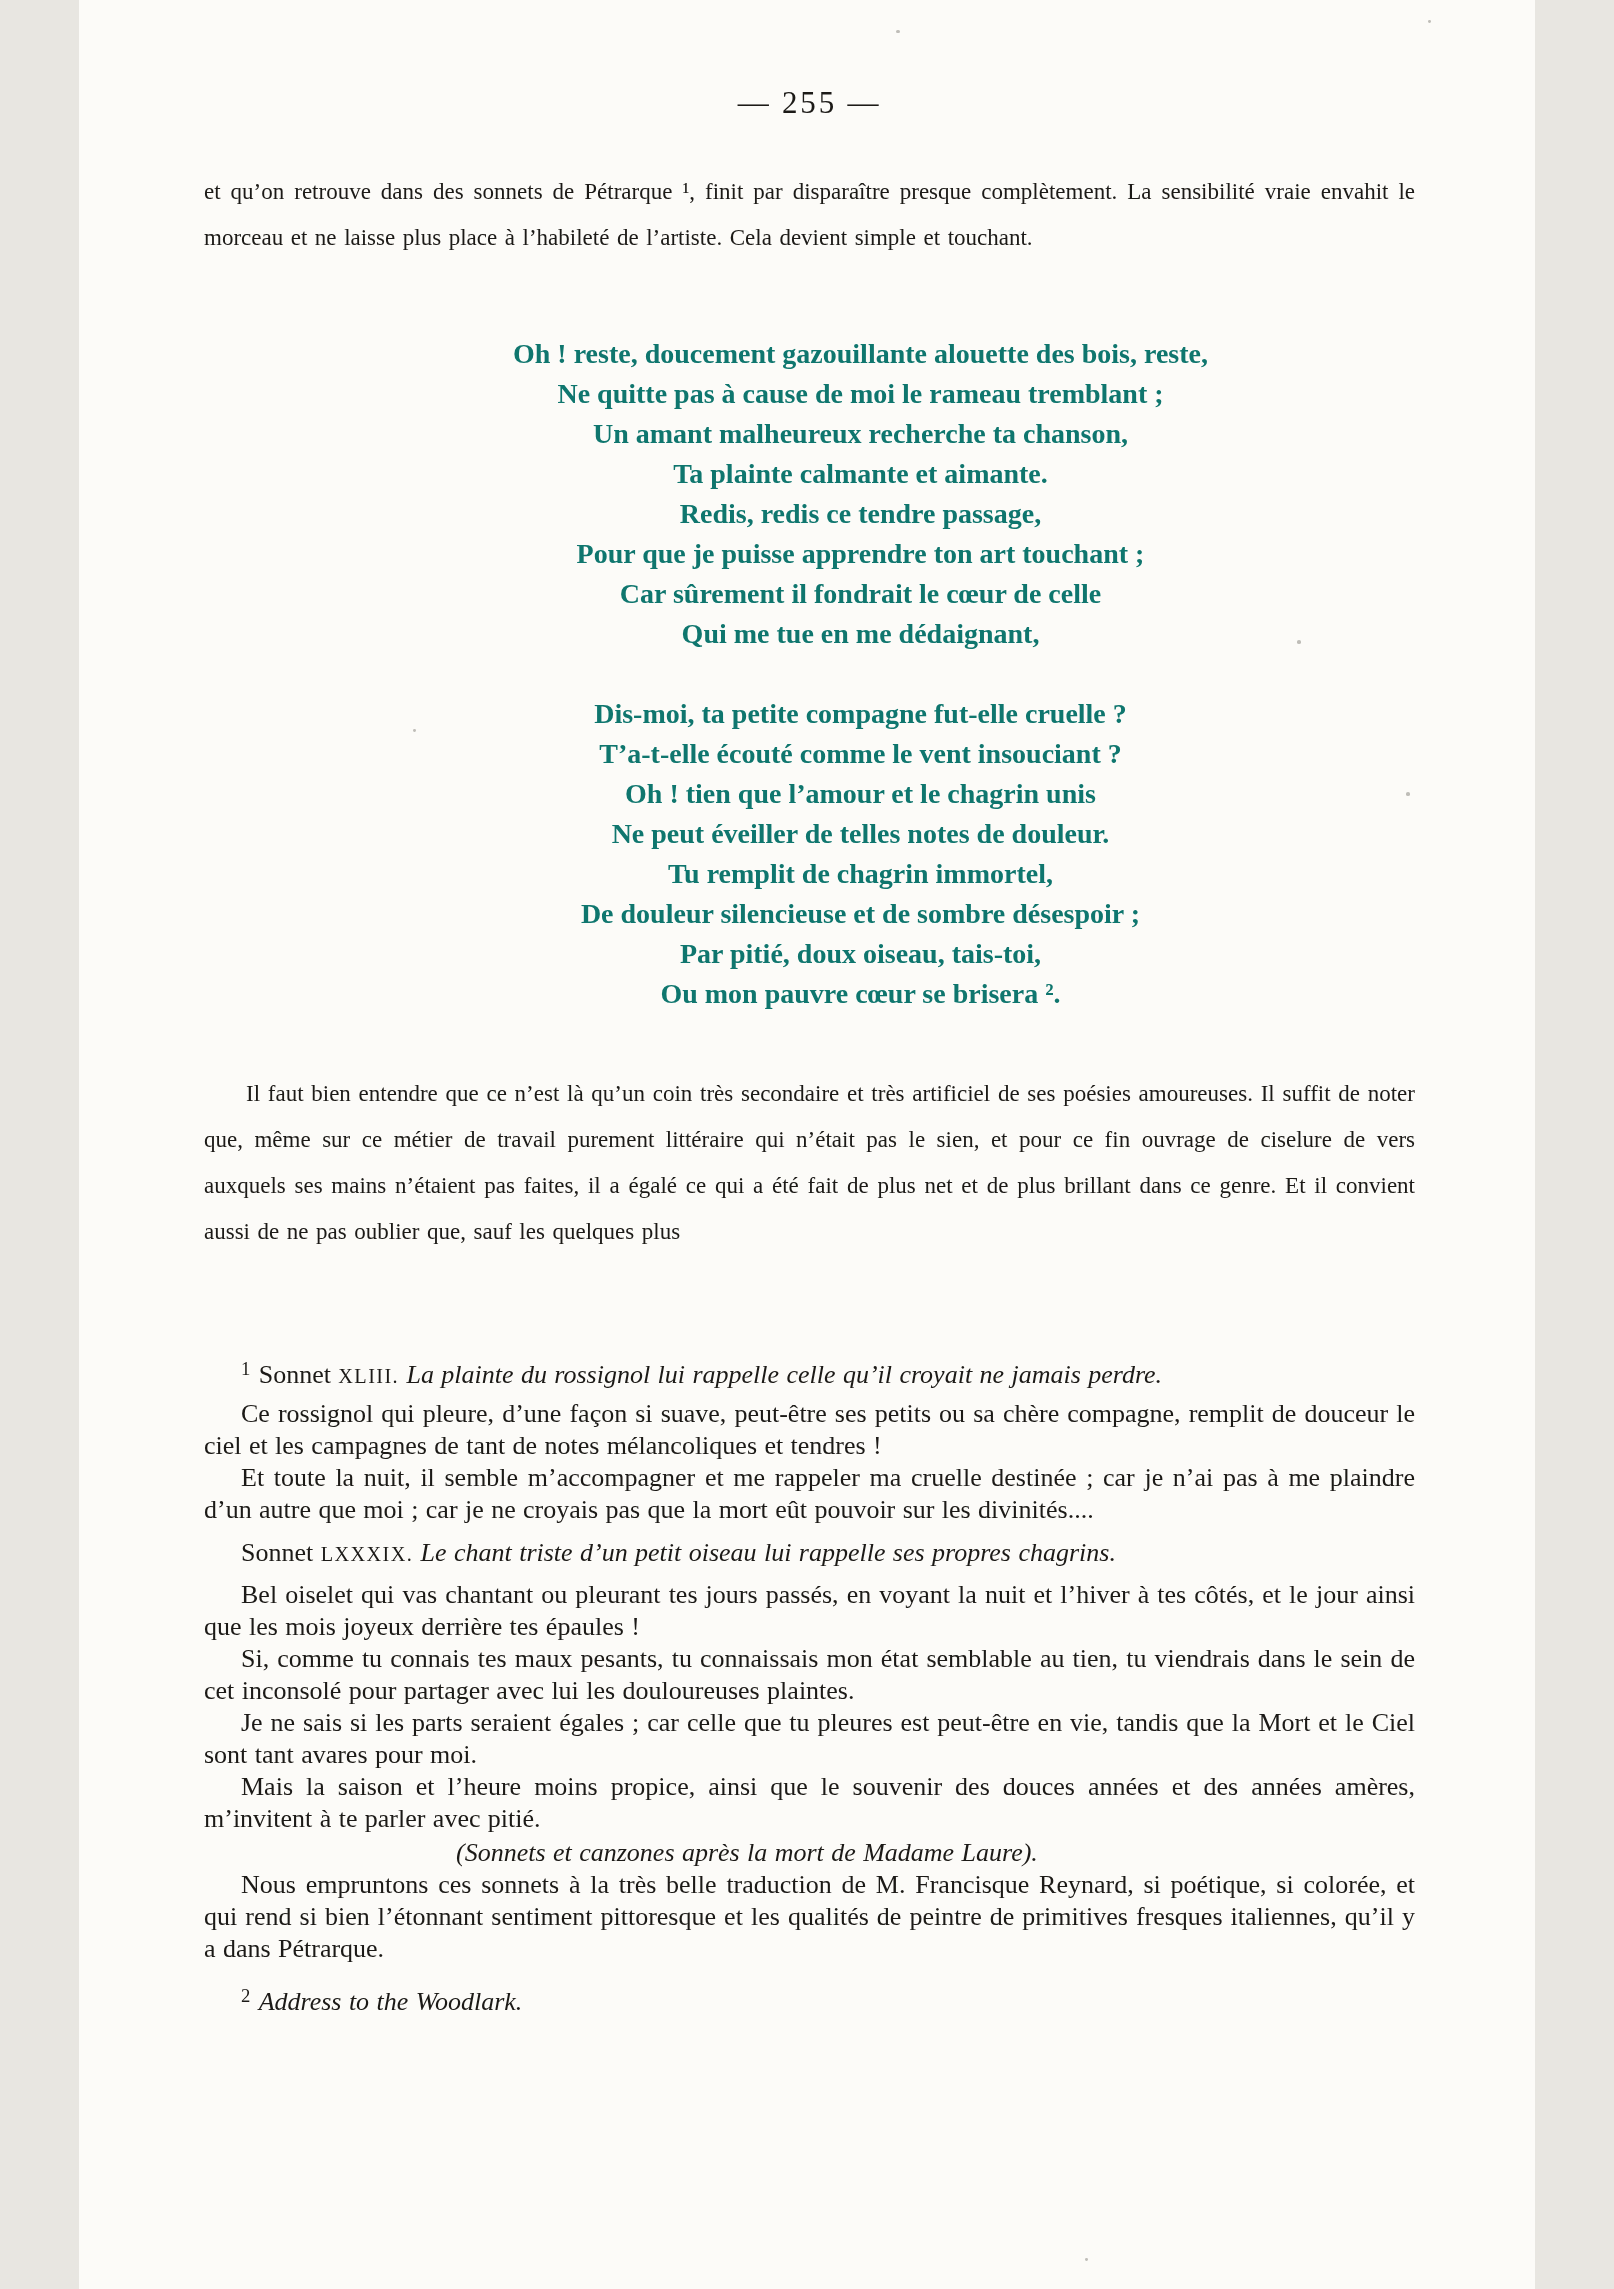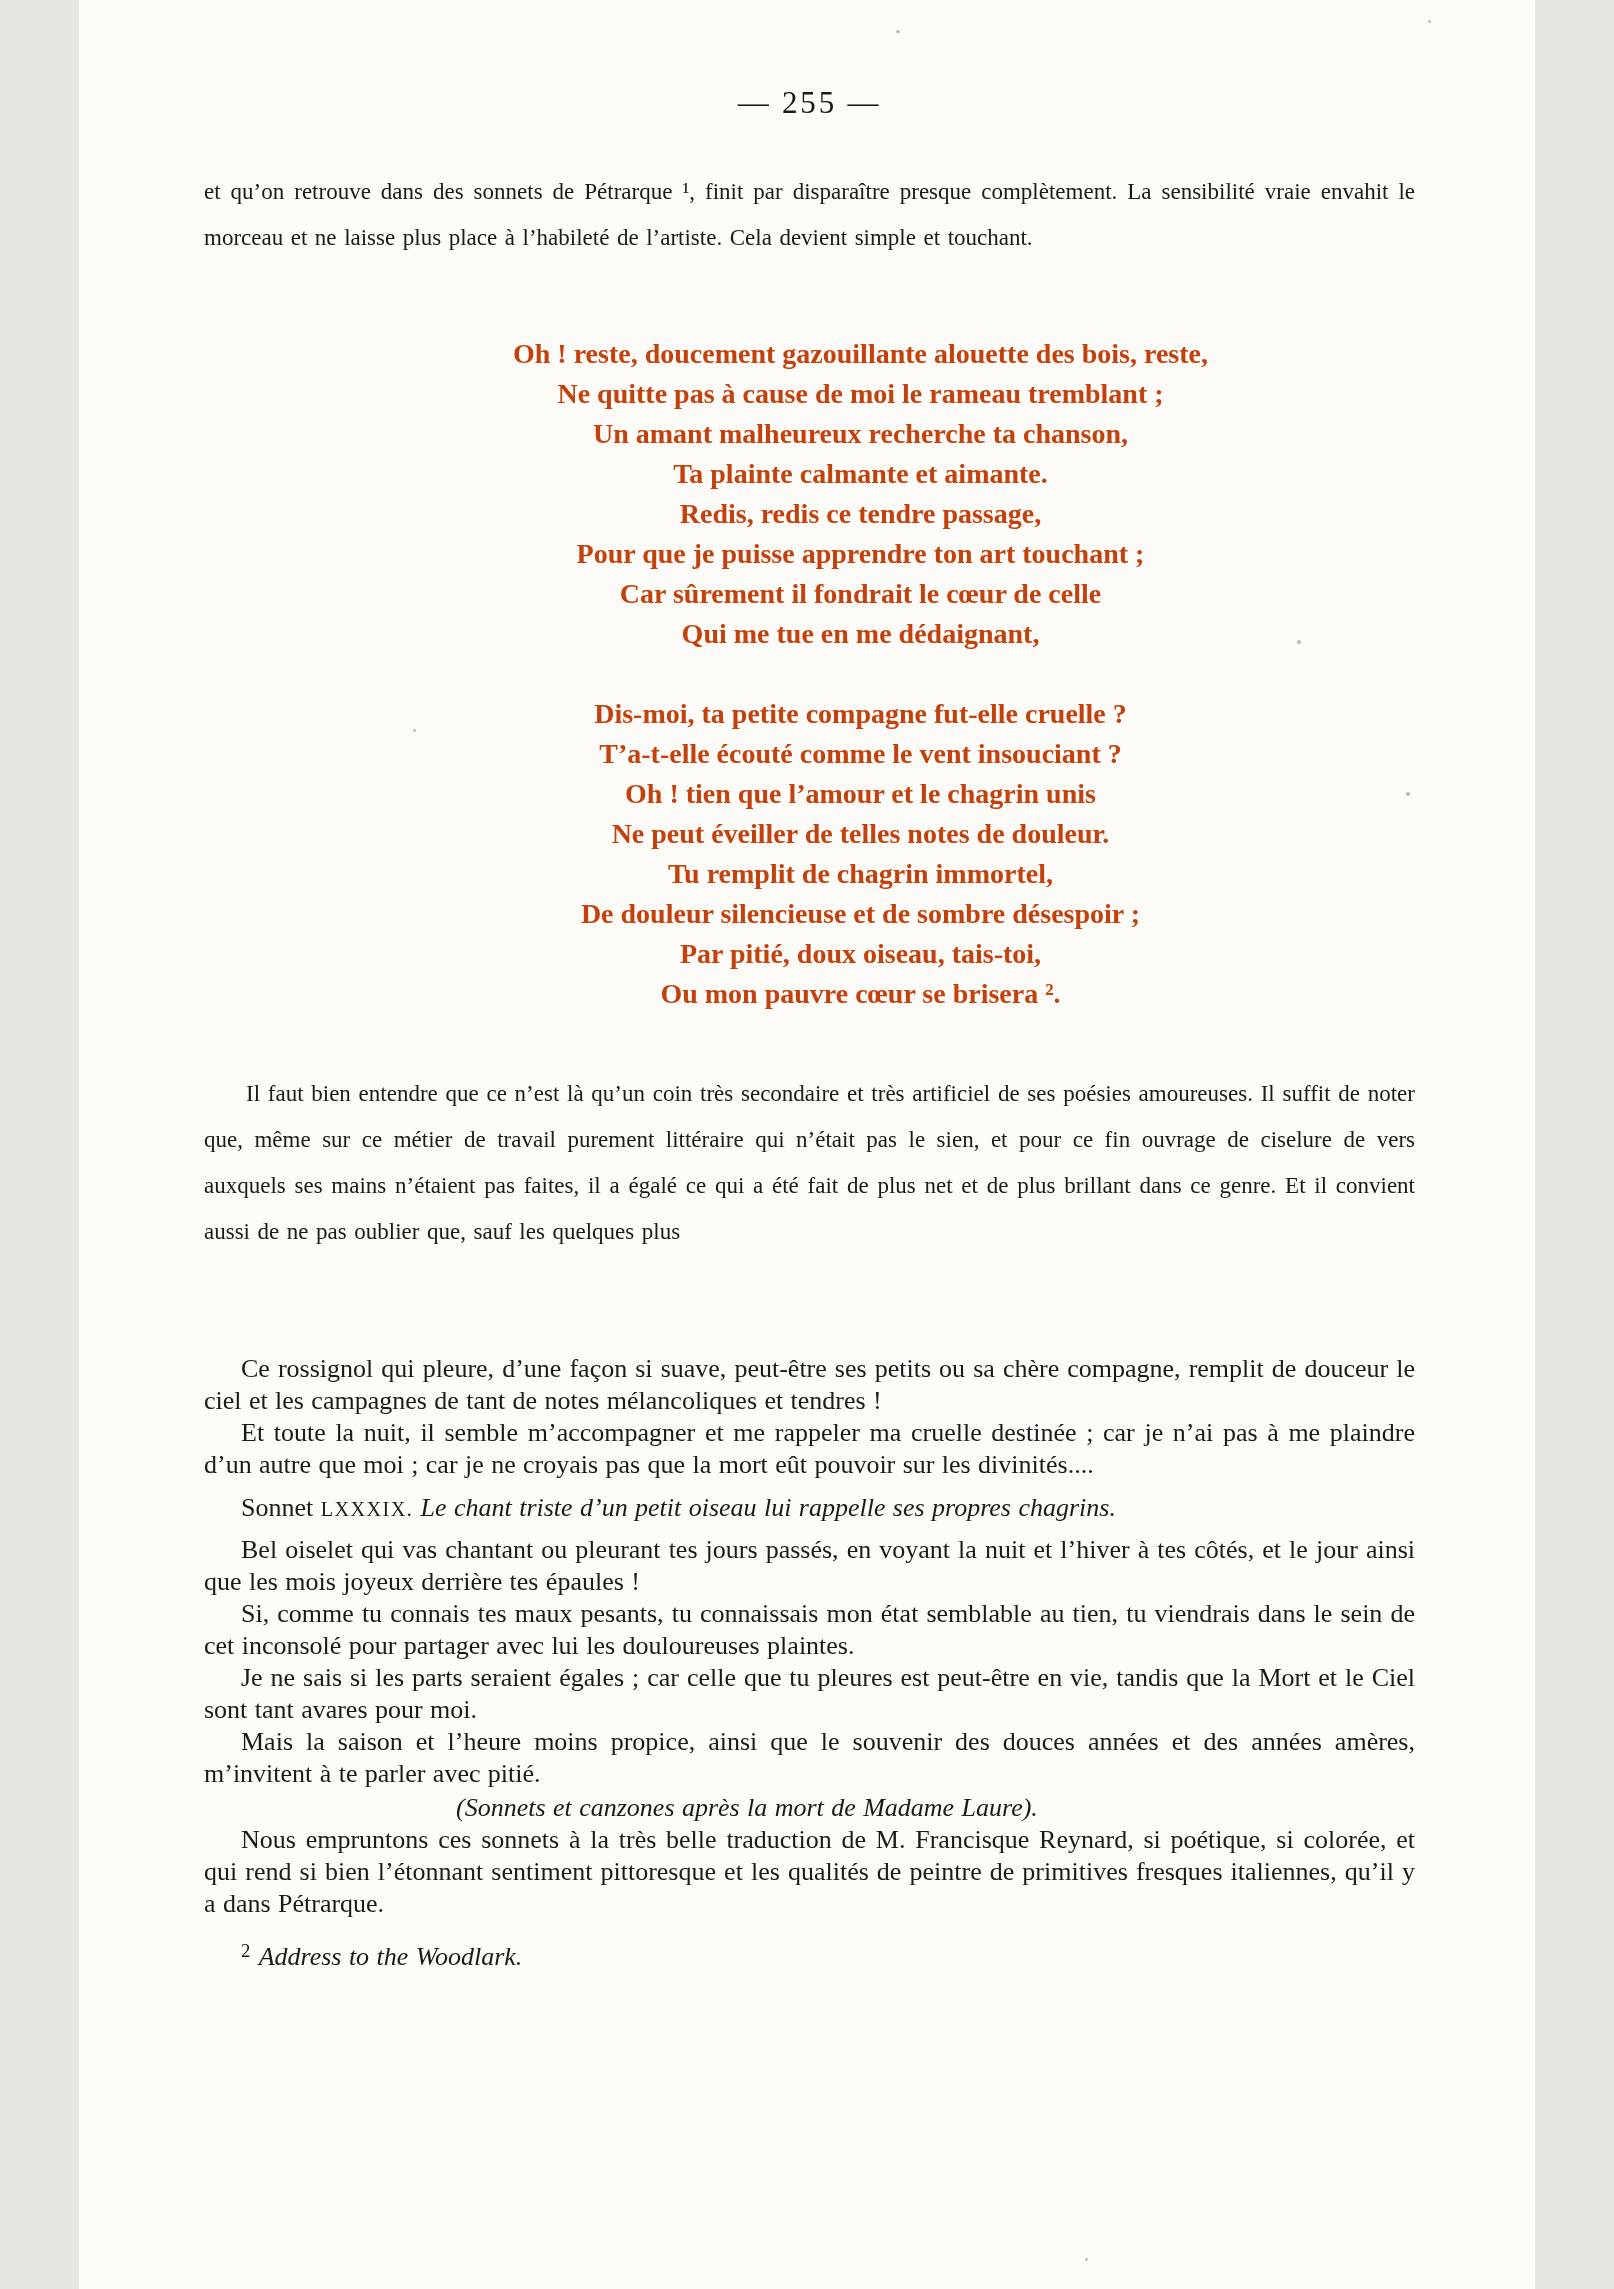--- a/index.html
+++ b/index.html
@@ -41,21 +41,21 @@
   #paragraph-intro { top: 146px; }
   #paragraph-commentary { top: 1048px; text-indent: 42px; }
   .poem {
     position: absolute;
     left: 51px;
     width: 100%;
     text-align: center;
     font-size: 28px;
     font-weight: bold;
     line-height: 40px;
-    color: #c2410c;
+    color: #0f766e;
   }
   #poem-stanza-1 { top: 334px; }
   #poem-stanza-2 { top: 694px; }
   .footnotes {
     position: absolute;
     top: 1353px;
     left: 0;
     width: 100%;
     font-size: 26px;
     line-height: 32px;
@@ -116,20 +116,21 @@
       <div>Tu remplit de chagrin immortel,</div>
       <div>De douleur silencieuse et de sombre désespoir ;</div>
       <div>Par pitié, doux oiseau, tais-toi,</div>
       <div>Ou mon pauvre cœur se brisera ².</div>
     </div>
 
     <p class="para" id="paragraph-commentary">Il faut bien entendre que ce n’est là qu’un coin très secondaire et très artificiel de ses poésies amoureuses. Il suffit de noter que, même sur ce métier de travail purement littéraire qui n’était pas le sien, et pour ce fin ouvrage de ciselure de vers auxquels ses mains n’étaient pas faites, il a égalé ce qui a été fait de plus net et de plus brillant dans ce genre. Et il convient aussi de ne pas oublier que, sauf les quelques plus</p>
 
     <div class="footnotes">
 
+      <p class="fn-title"><span class="fn-marker">1</span> <span>Sonnet</span> <span class="sc">XLIII.</span> <span class="italic">La plainte du rossignol lui rappelle celle qu’il croyait ne jamais perdre.</span></p>
 
       <p>Ce rossignol qui pleure, d’une façon si suave, peut-être ses petits ou sa chère compagne, remplit de douceur le ciel et les campagnes de tant de notes mélancoliques et tendres !</p>
       <p>Et toute la nuit, il semble m’accompagner et me rappeler ma cruelle destinée ; car je n’ai pas à me plaindre d’un autre que moi ; car je ne croyais pas que la mort eût pouvoir sur les divinités....</p>
 
       <p class="fn-title-2"><span>Sonnet</span> <span class="sc">LXXXIX.</span> <span class="italic">Le chant triste d’un petit oiseau lui rappelle ses propres chagrins.</span></p>
 
       <p>Bel oiselet qui vas chantant ou pleurant tes jours passés, en voyant la nuit et l’hiver à tes côtés, et le jour ainsi que les mois joyeux derrière tes épaules !</p>
       <p>Si, comme tu connais tes maux pesants, tu connaissais mon état semblable au tien, tu viendrais dans le sein de cet inconsolé pour partager avec lui les douloureuses plaintes.</p>
       <p>Je ne sais si les parts seraient égales ; car celle que tu pleures est peut-être en vie, tandis que la Mort et le Ciel sont tant avares pour moi.</p>
       <p>Mais la saison et l’heure moins propice, ainsi que le souvenir des douces années et des années amères, m’invitent à te parler avec pitié.</p>

